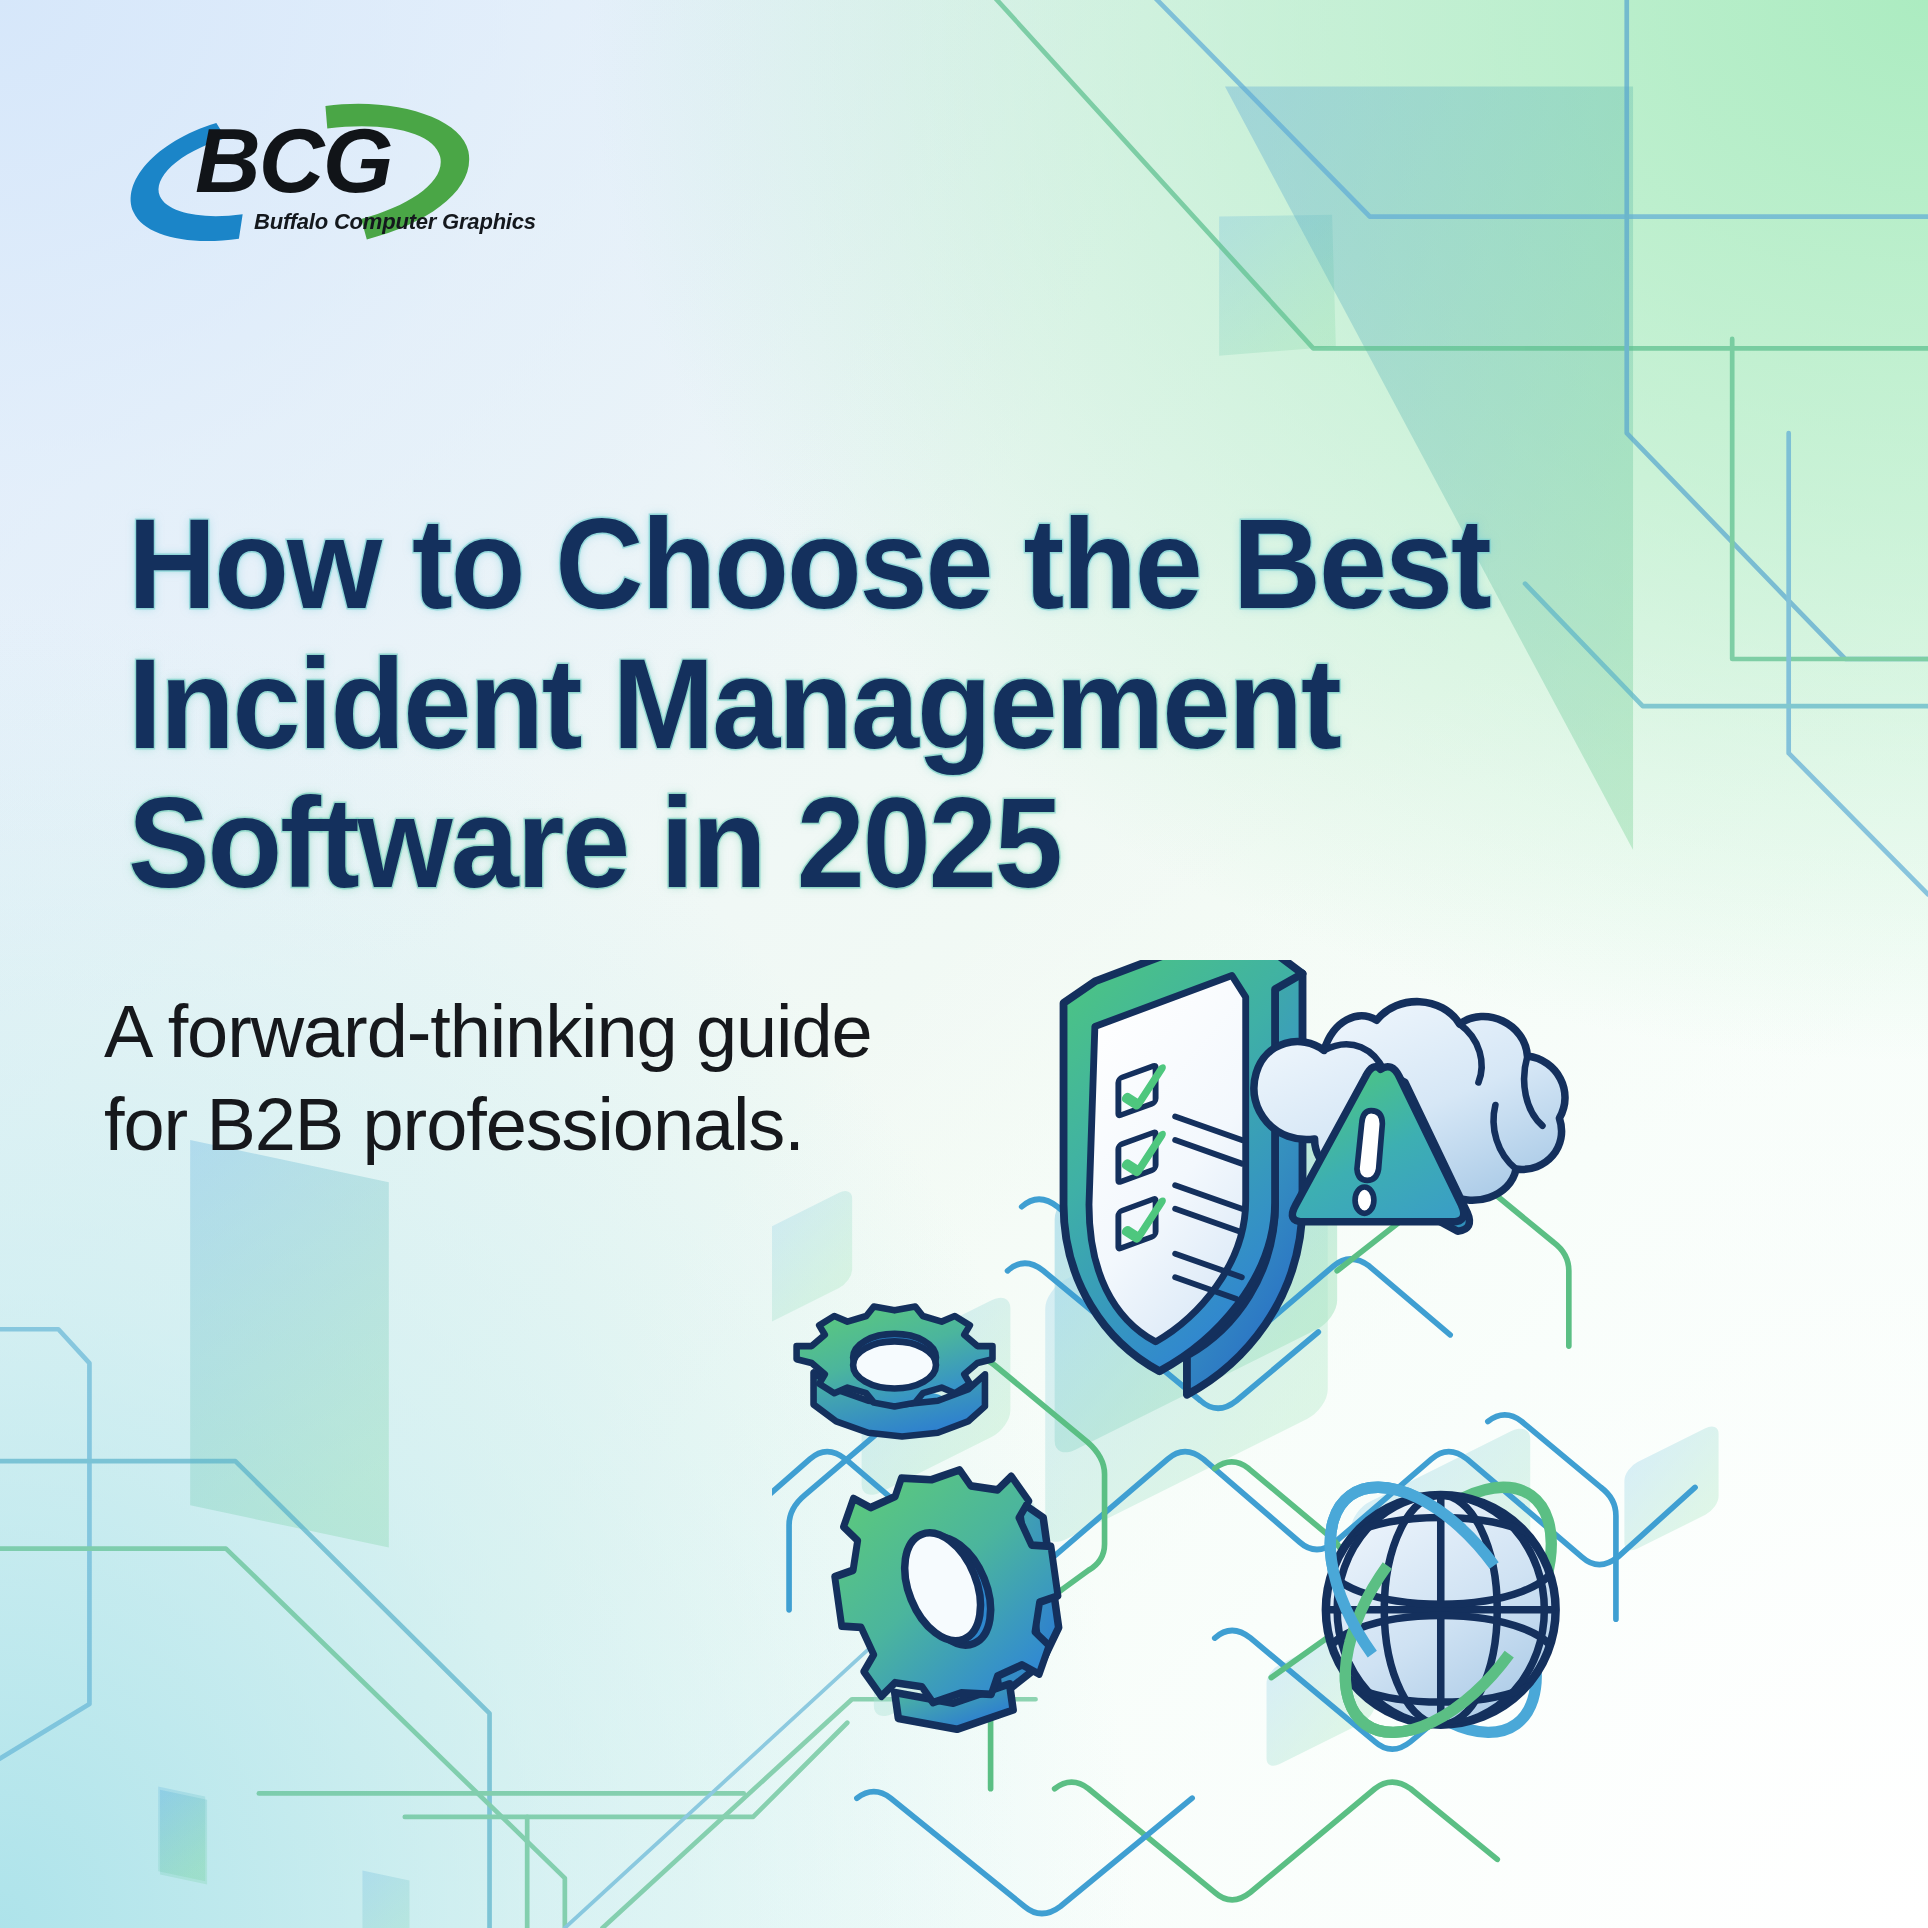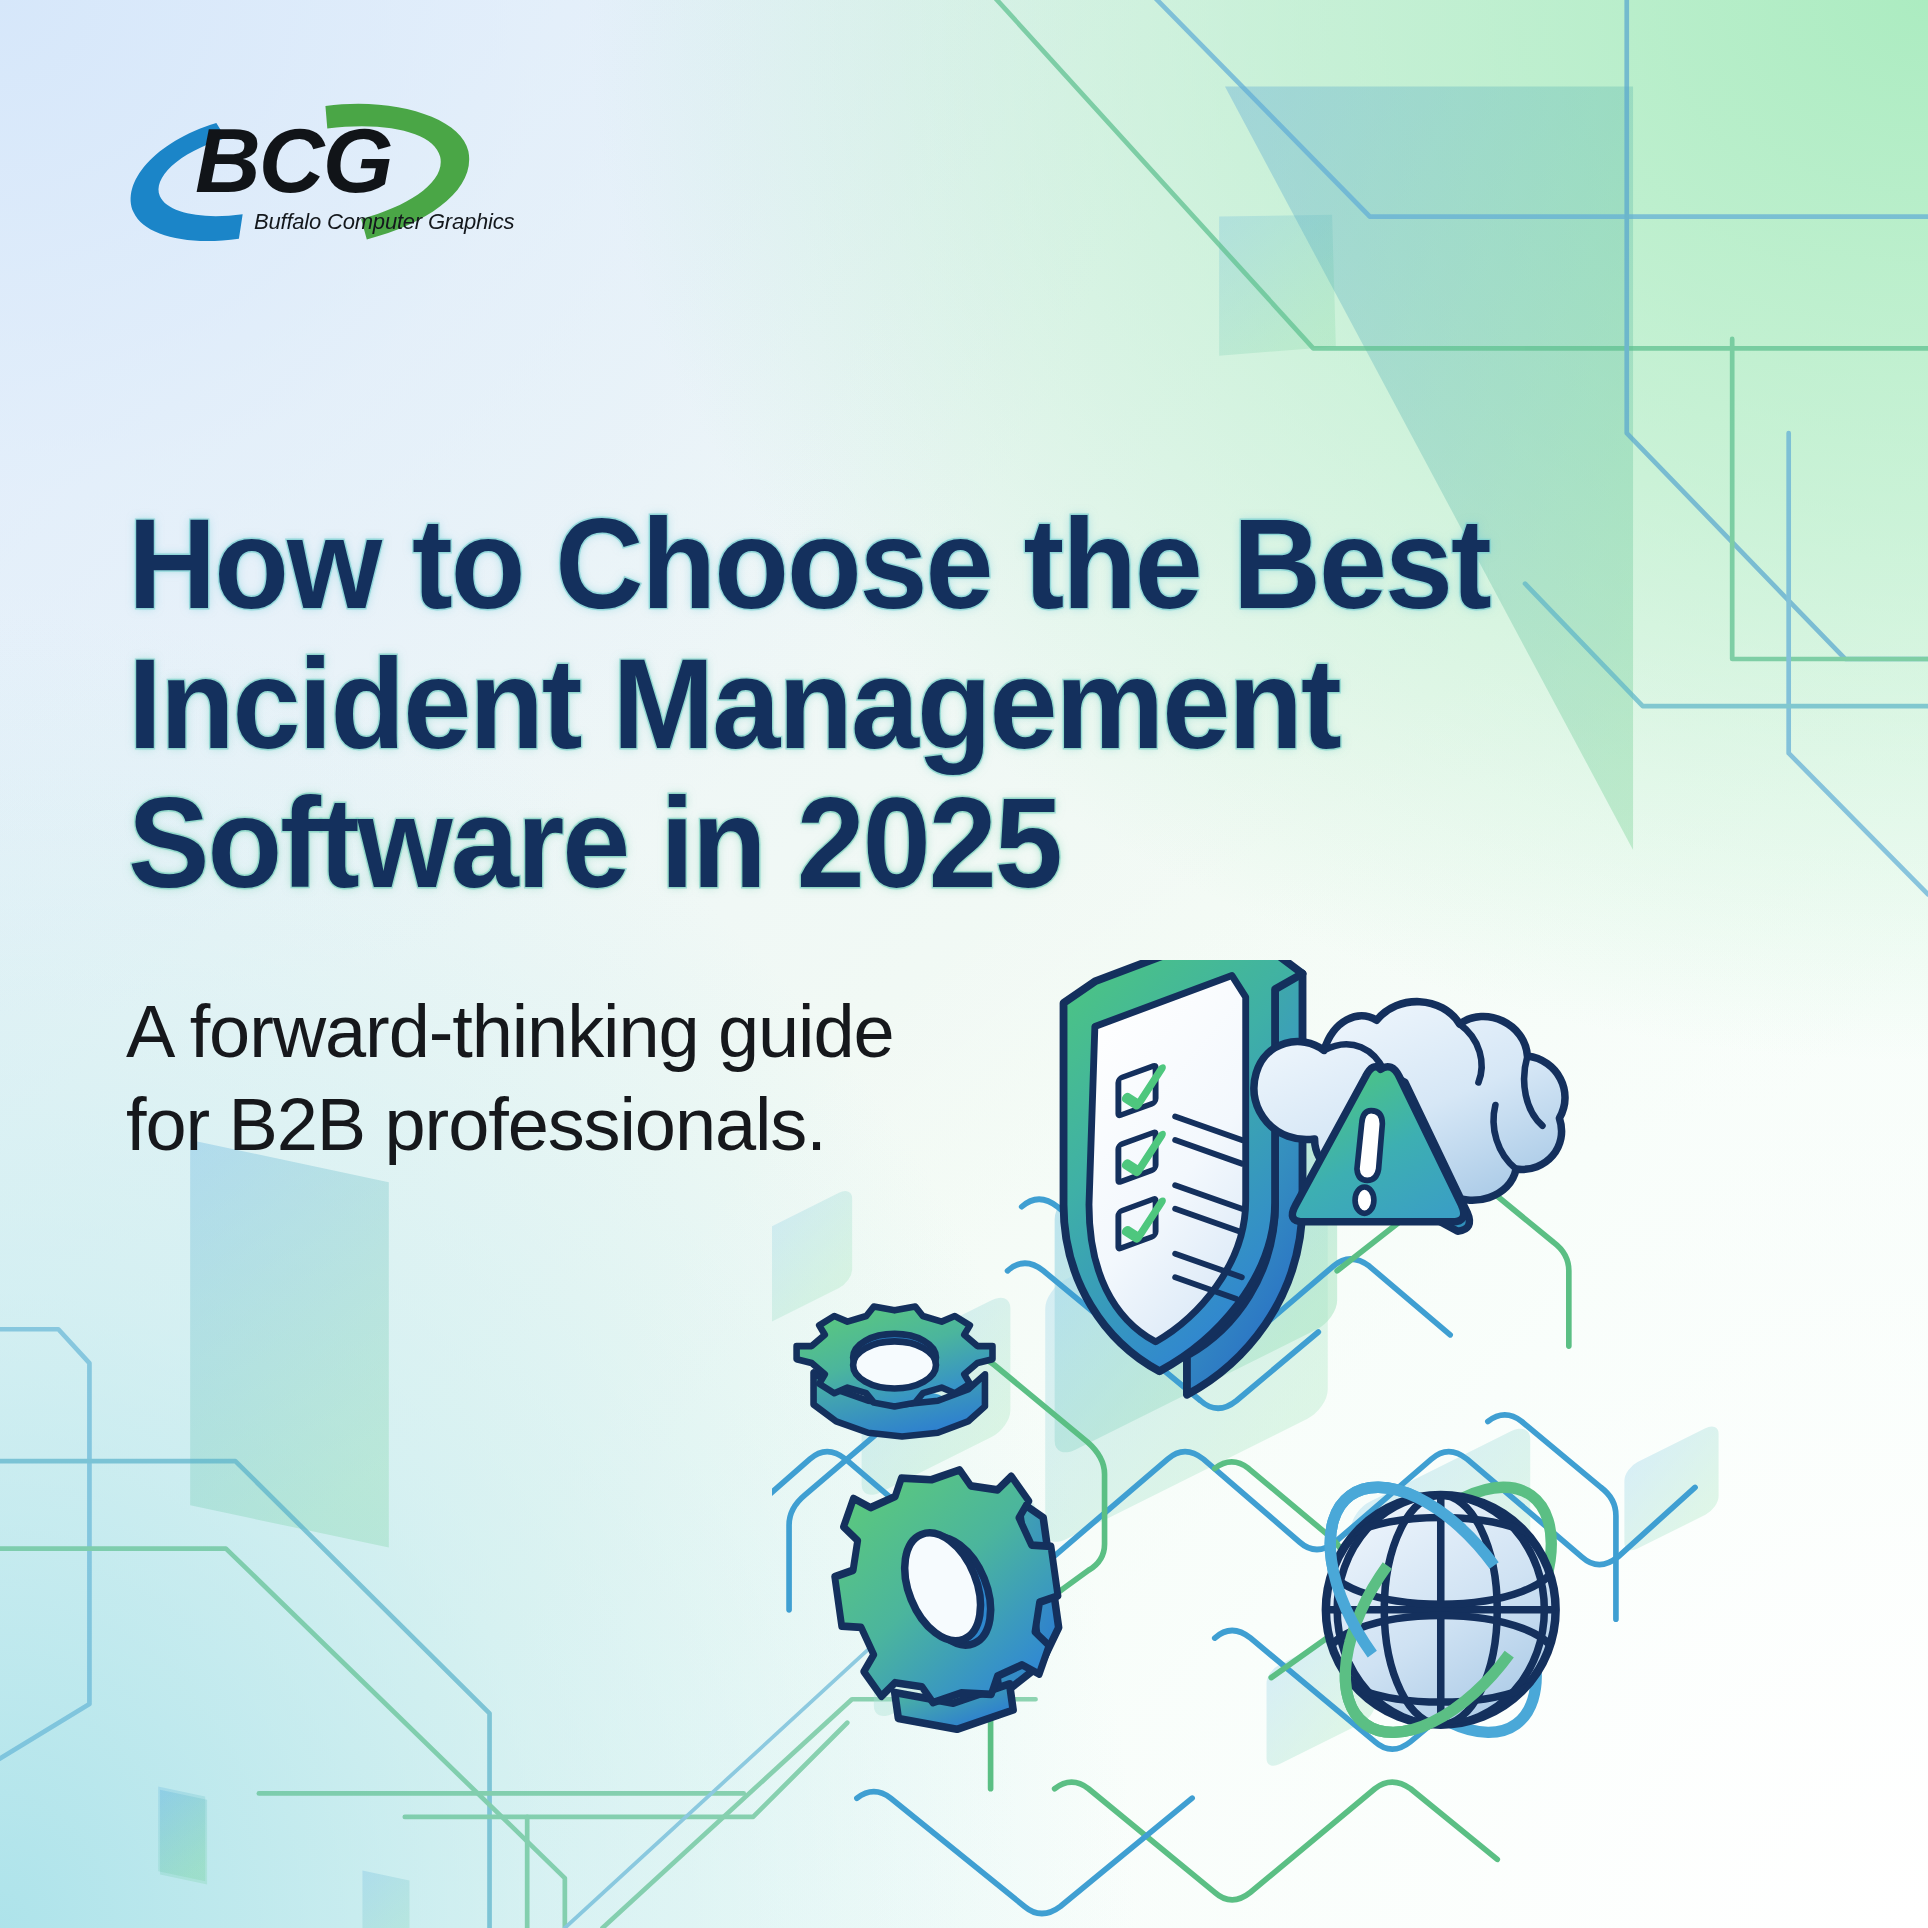--- a/index.html
+++ b/index.html
@@ -48,21 +48,21 @@
     letter-spacing: -1.9px;
     color: #111418;
     line-height: 1;
     margin-left: 11px;
   }
   .logo-tagline {
     position: absolute;
     left: 143px;
     top: 107px;
     font-family: "Liberation Sans", sans-serif;
-    font-weight: normal;
+    font-weight: bold;
     font-style: italic;
     font-size: 22px;
     letter-spacing: -0.2px;
     color: #14181d;
     white-space: nowrap;
   }
 
   
   .headline {
     position: absolute;
@@ -84,21 +84,21 @@
     transform: scaleX(0.955);
     transform-origin: left center;
   }
   .headline-line.l1 { text-shadow: 0 0 9.4px rgba(120,206,218,0.55), 0 0 2.8px rgba(130,215,205,0.8); }
   .headline-line.l2 { text-shadow: 0 0 9.4px rgba(122,208,198,0.55), 0 0 2.8px rgba(126,214,184,0.8); }
   .headline-line.l3 { text-shadow: 0 0 9.4px rgba(124,210,180,0.55), 0 0 2.8px rgba(124,212,170,0.8); }
 
   
   .subtitle {
     position: absolute;
-    left: 126px;
+    left: 104px;
     top: 985px;
     width: 1130px;
   }
   .subtitle-line {
     font-family: "Liberation Sans", sans-serif;
     font-weight: normal;
     font-size: 74px;
     line-height: 1.26;
     letter-spacing: -1.1px;
     color: #16181c;

